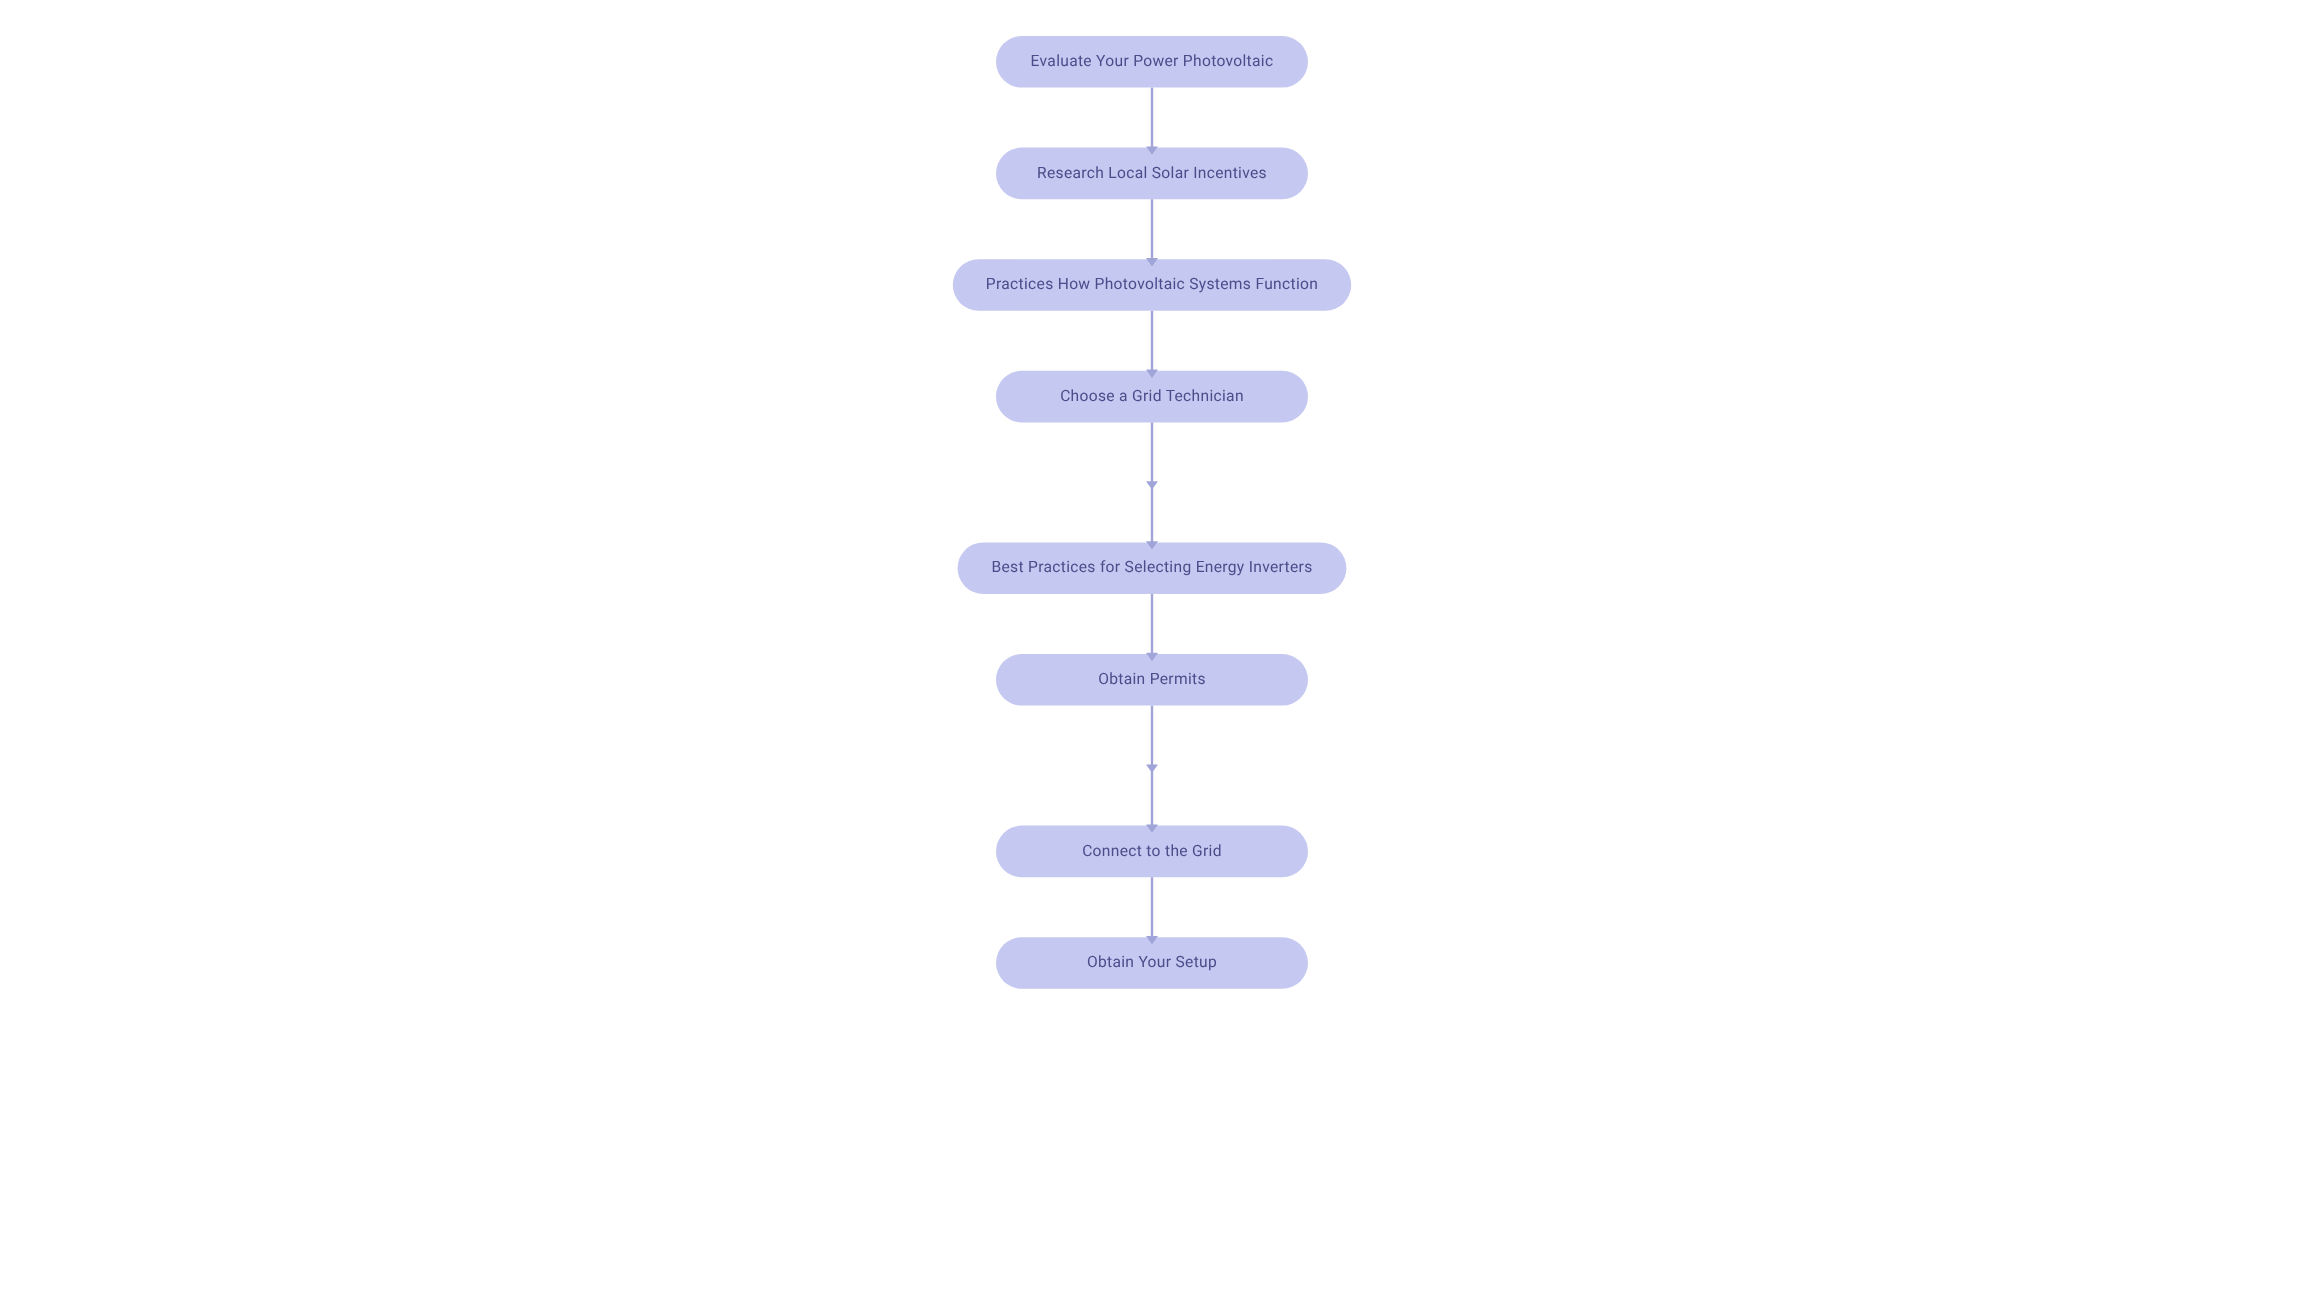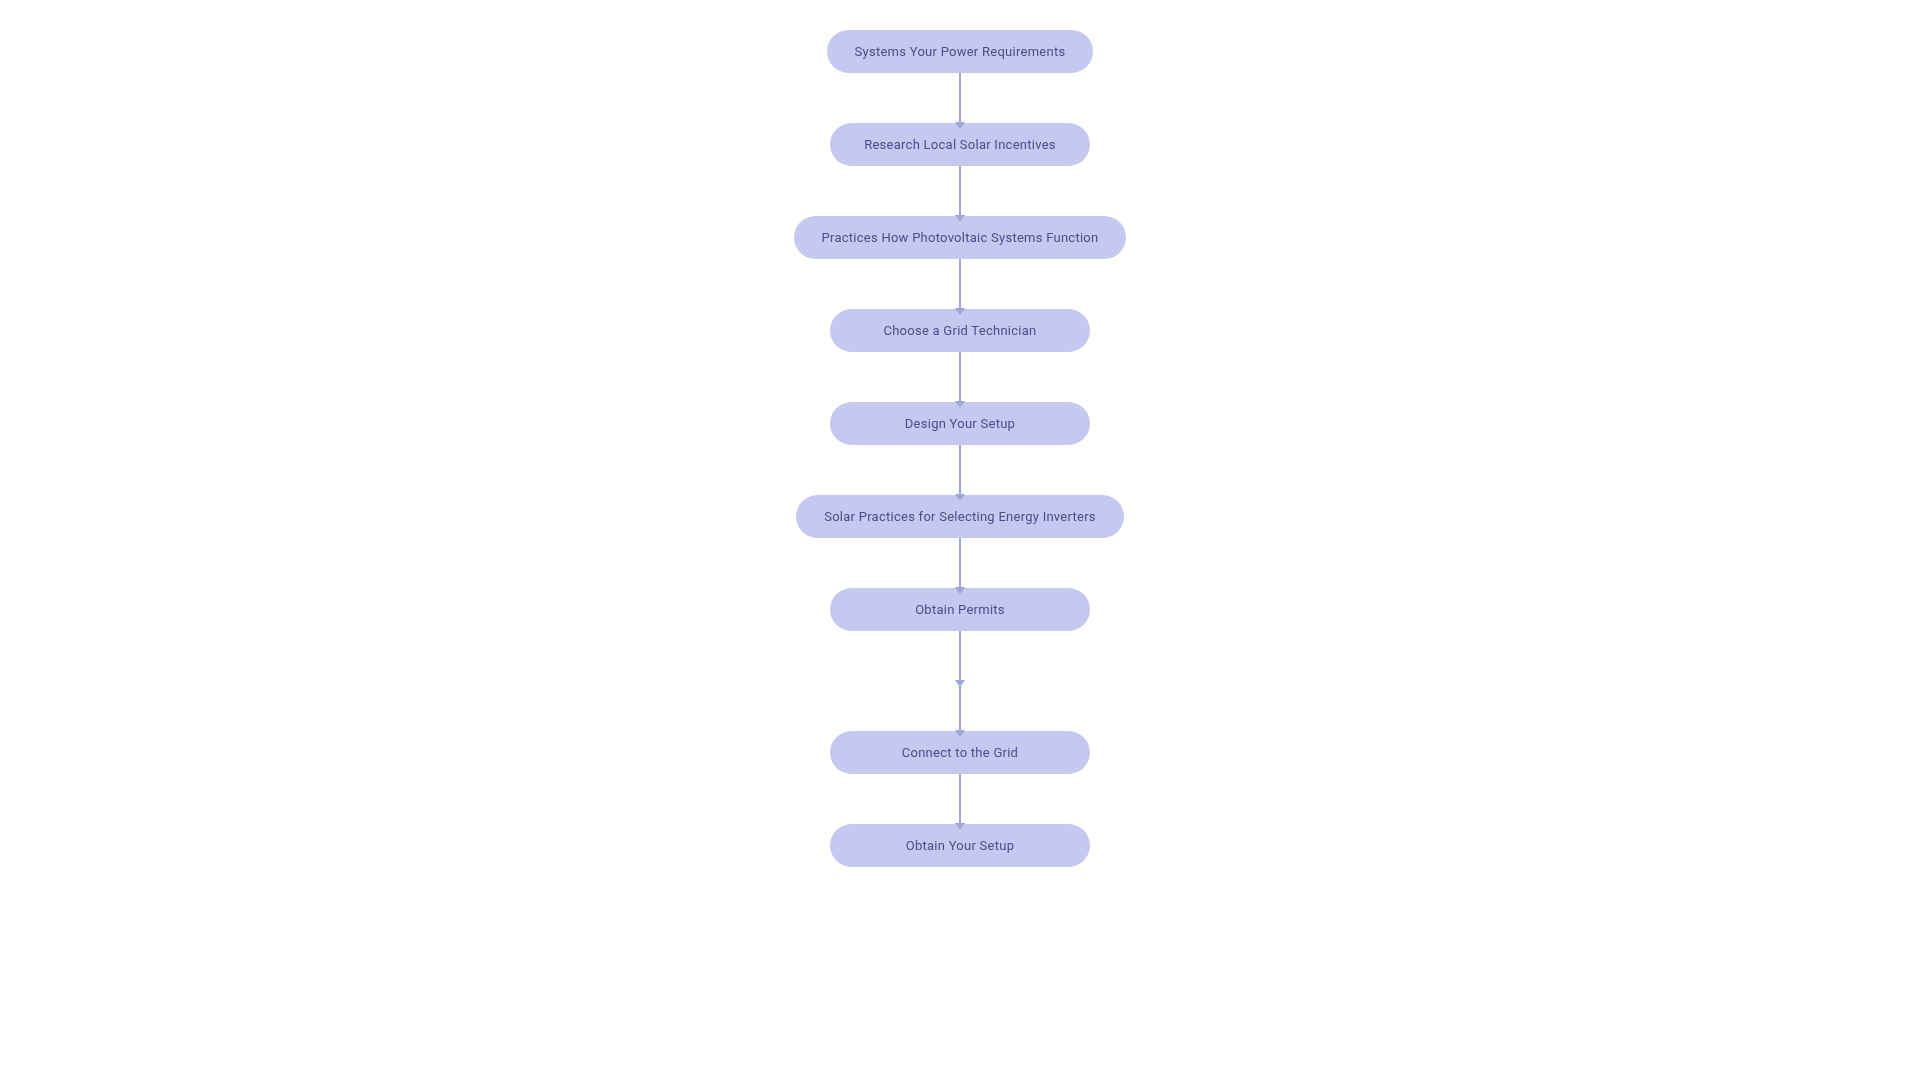--- a/index.html
+++ b/index.html
@@ -59,31 +59,30 @@
       height: 0;
       border-left: 5px solid transparent;
       border-right: 5px solid transparent;
       border-top: 7px solid #a0a4d8;
     }
   </style>
 </head>
 <body>
 
 <div class="flowchart-container">
-<div class="flow-node wide">Systems Your Power Requirements</div>
+<div class="flow-node wide">Evaluate Your Power Photovoltaic</div>
     <div class="connector"></div>
     <div class="flow-node wide">Research Local Solar Incentives</div>
     <div class="connector"></div>
     <div class="flow-node wide">Practices How Photovoltaic Systems Function</div>
     <div class="connector"></div>
     <div class="flow-node wide">Choose a Grid Technician</div>
     <div class="connector"></div>
-    <div class="flow-node wide">Design Your Setup</div>
     <div class="connector"></div>
-    <div class="flow-node wide">Solar Practices for Selecting Energy Inverters</div>
+    <div class="flow-node wide">Best Practices for Selecting Energy Inverters</div>
     <div class="connector"></div>
     <div class="flow-node wide">Obtain Permits</div>
     <div class="connector"></div>
     <div class="connector"></div>
     <div class="flow-node wide">Connect to the Grid</div>
     <div class="connector"></div>
     <div class="flow-node wide">Obtain Your Setup</div>
   </div>
 
 </body></html>

